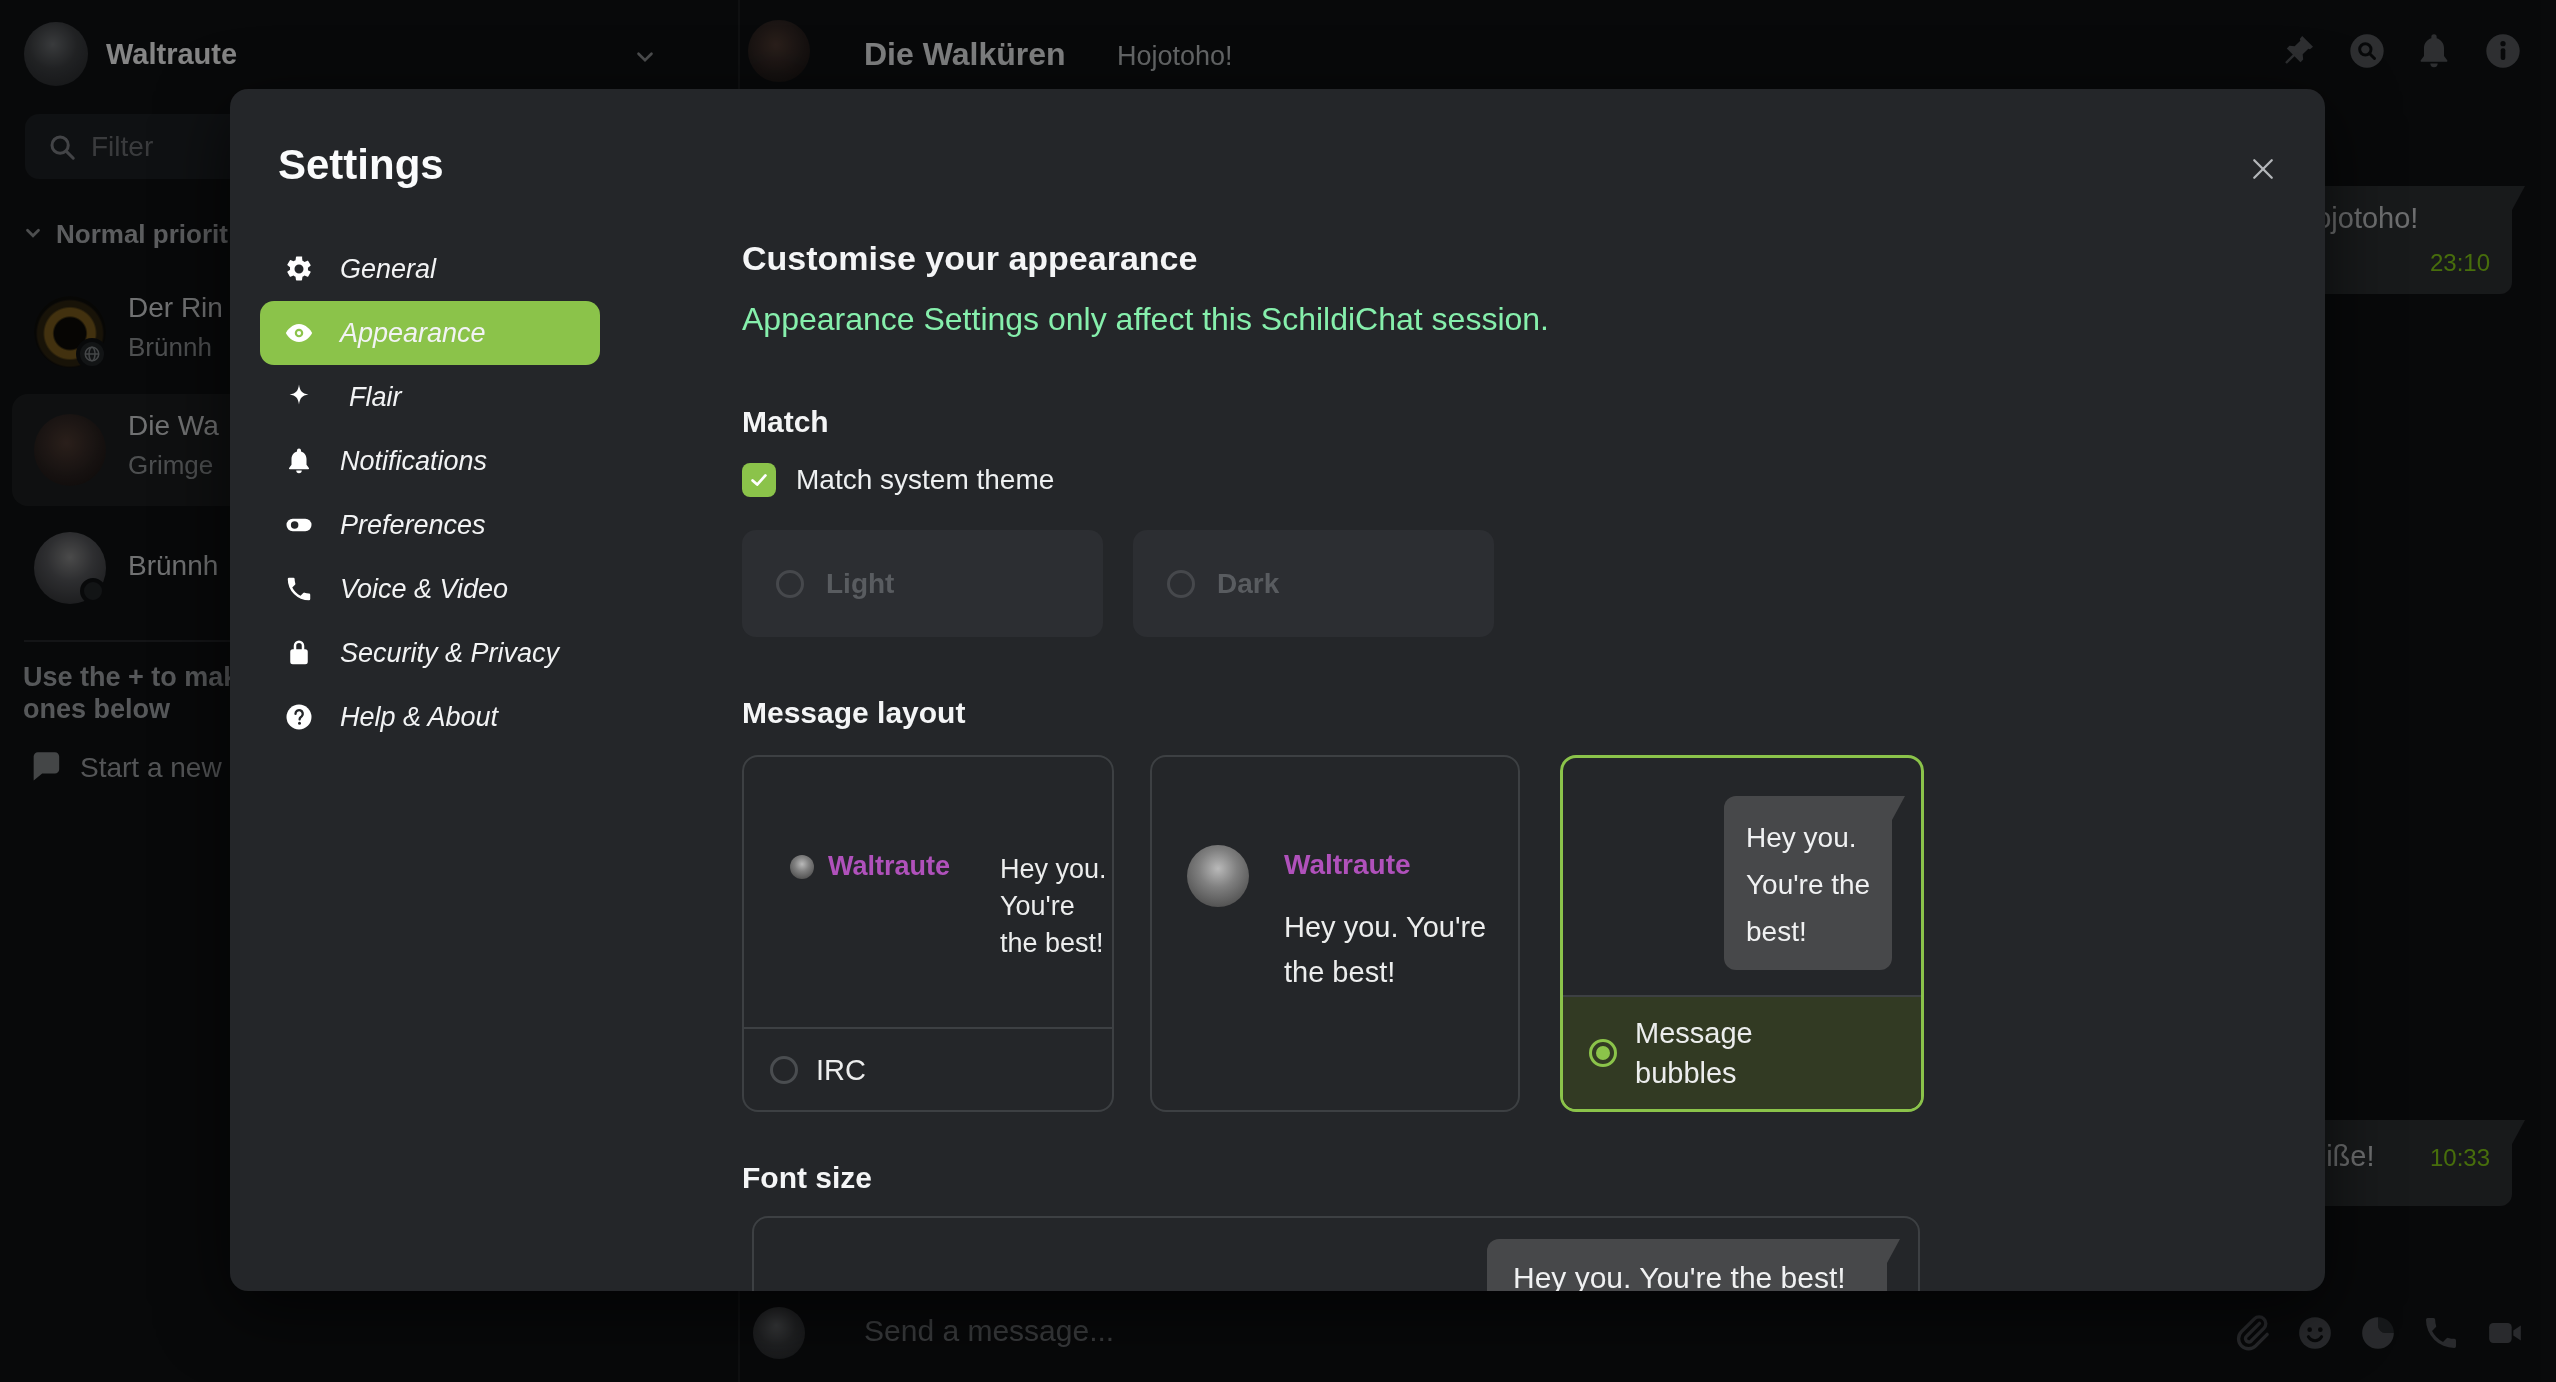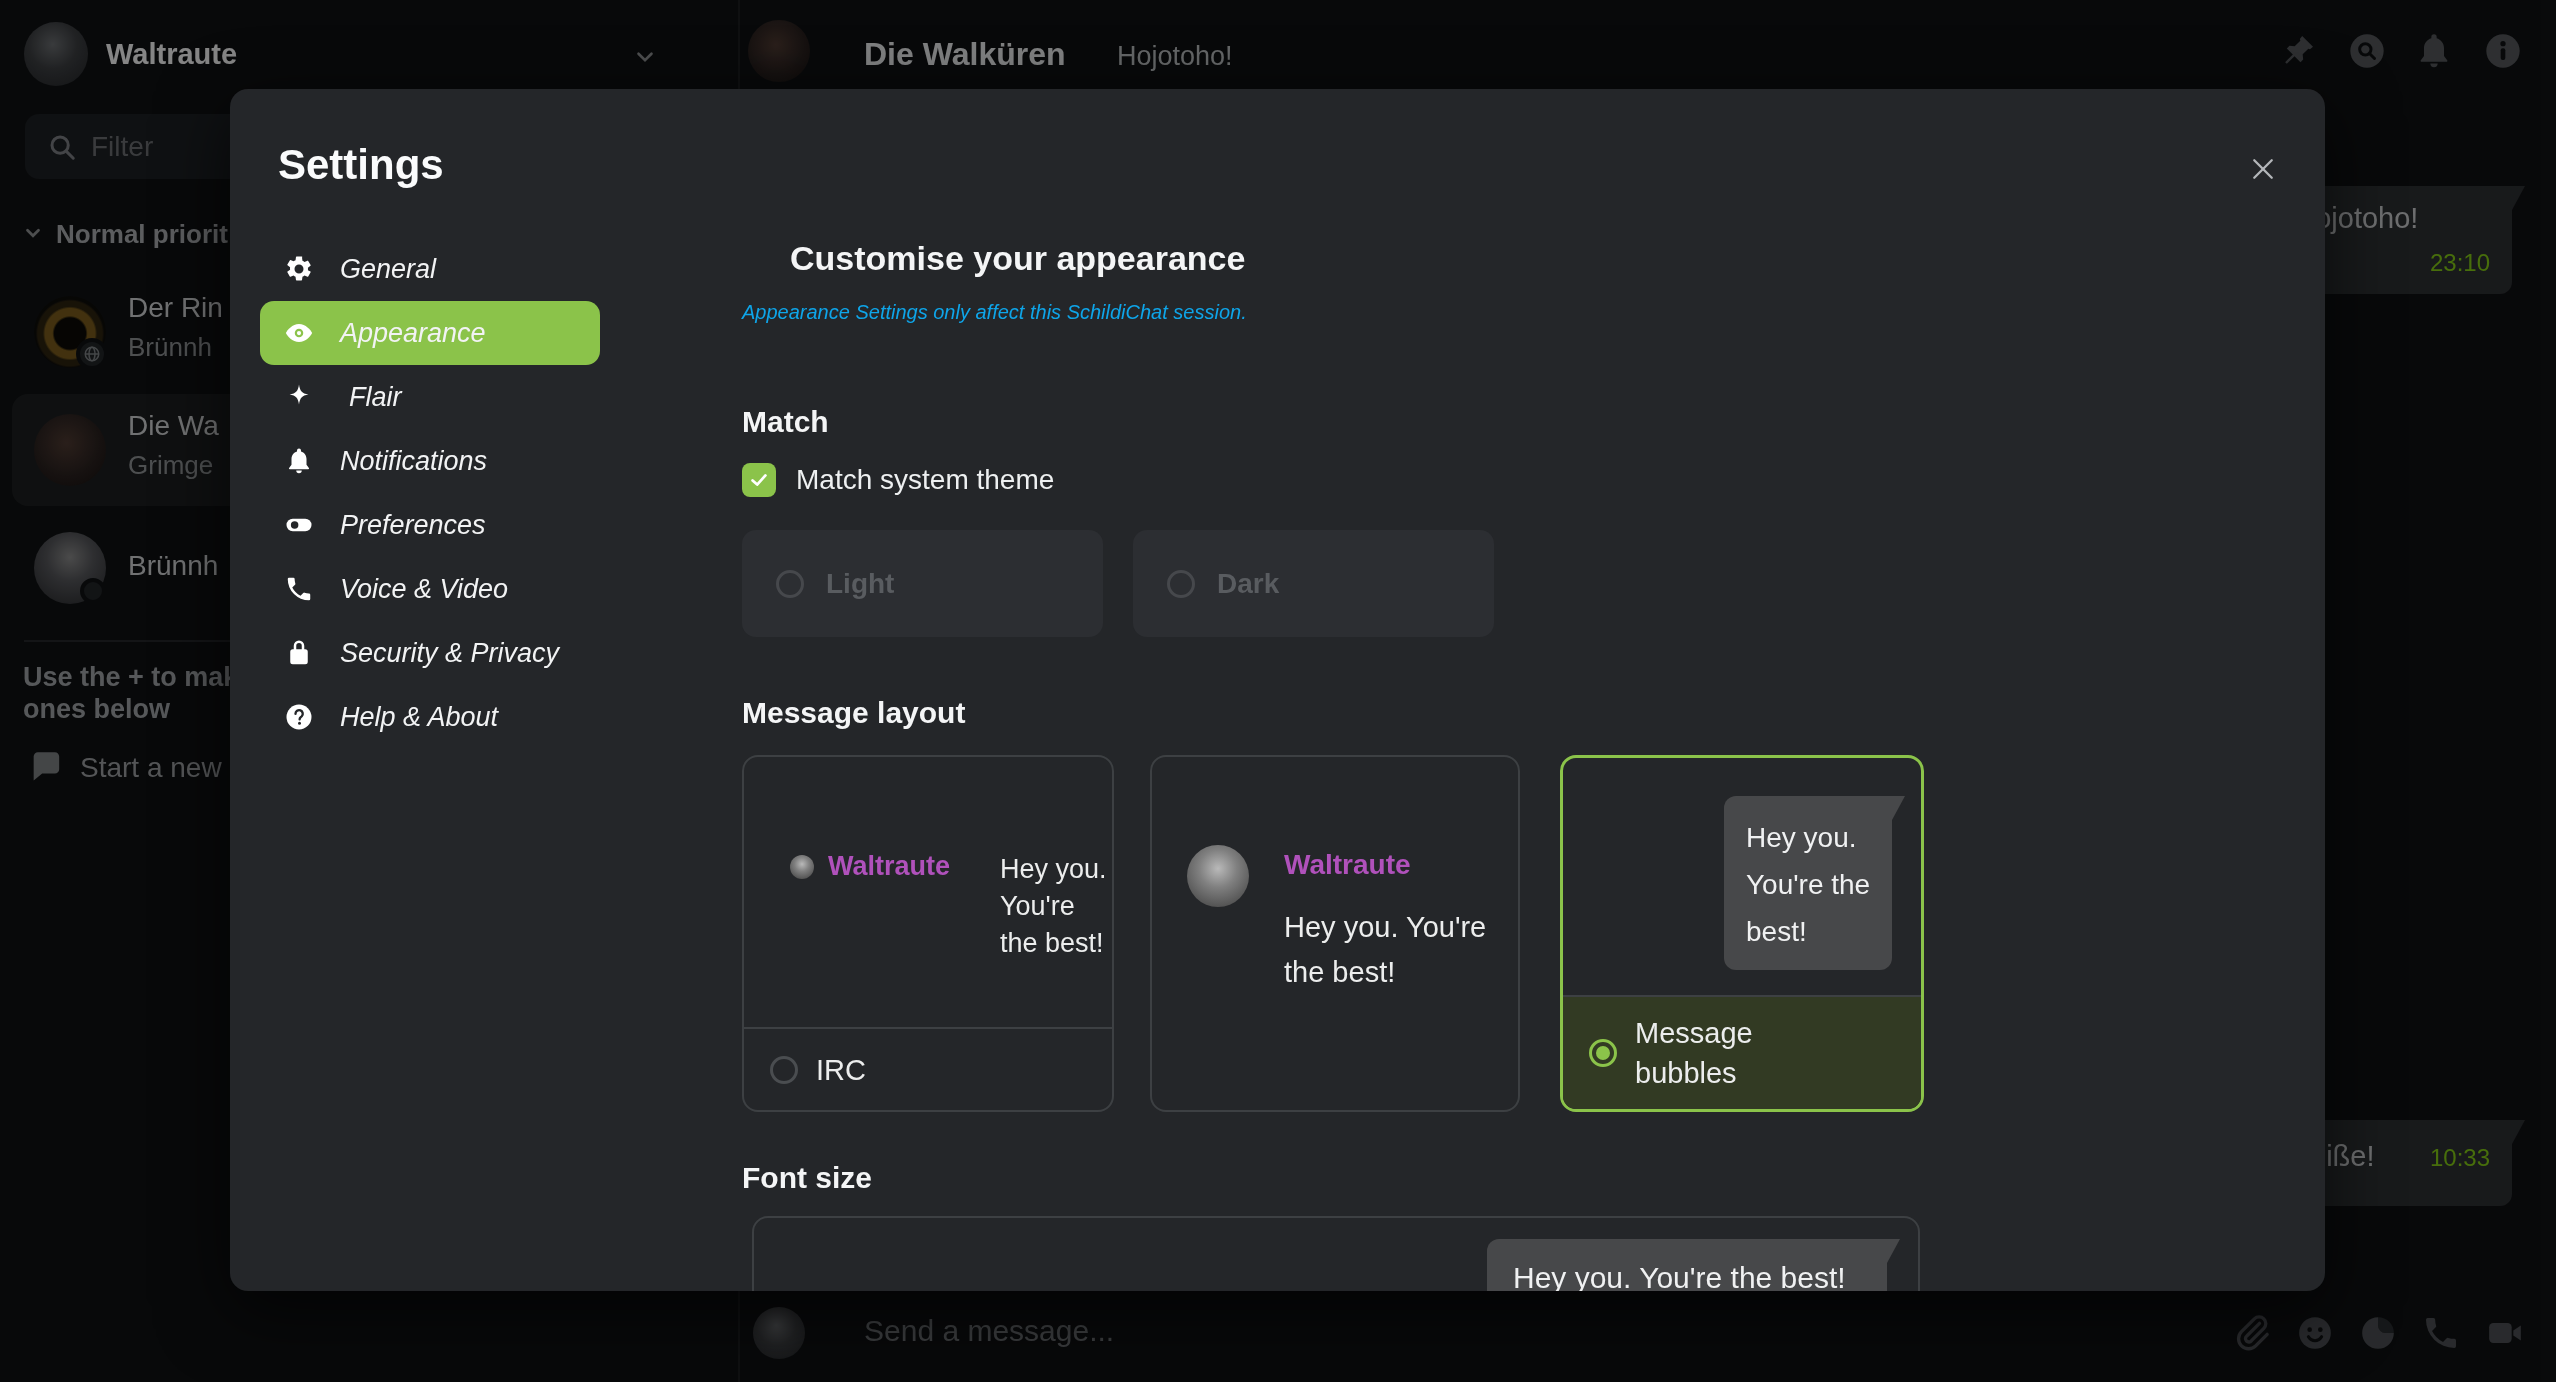--- a/index.html
+++ b/index.html
@@ -48,22 +48,22 @@
   .modal { position:absolute; left:230px; top:89px; width:2095px; height:1202px; background:#242629;
     border-radius:18px; z-index:10; overflow:hidden; box-shadow:0 20px 70px rgba(0,0,0,0.65); }
   .modal-title { color:#fafbfc; font-size:42px; font-weight:bold; }
   .close-btn { display:flex; align-items:center; justify-content:center; color:#b4b7ba; cursor:pointer; }
   .nav-item { position:absolute; left:30px; width:340px; height:64px; display:flex; align-items:center;
     border-radius:14px; color:#f2f3f4; cursor:pointer;font-style:italic; }
   .nav-item .nicon { width:30px; height:30px; margin-left:24px; flex:none; color:#ffffff; }
   .nav-item .nlabel { margin-left:26px; font-size:27px; }
   .nav-selected { background:#8bc34a; }
   .content { position:absolute; left:512px; top:0; width:1185px; height:100%; }
-  .c-heading { color:#f4f5f6; font-size:34px; font-weight:bold;margin-left:48px; }
-  .c-sub { color:#0ea5e9; font-size:20px;font-style:italic; }
+  .c-heading { color:#f4f5f6; font-size:34px; font-weight:bold; }
+  .c-sub { color:#86efac; font-size:32px; }
   .sec-heading { color:#f4f5f6; font-size:30px; font-weight:bold; }
   .checkbox { width:34px; height:34px; border-radius:8px; background:#8bc34a; display:flex;
     align-items:center; justify-content:center; }
   .check-label { color:#eef0f1; font-size:28px; }
   .theme-card { position:absolute; top:441px; width:361px; height:107px; background:#2c2e32;
     border-radius:14px; display:flex; align-items:center; }
   .theme-card .ring { width:28px; height:28px; border:3px solid #46484c; border-radius:50%;
     margin-left:34px; flex:none; }
   .theme-card .tlabel { margin-left:22px; color:#595c60; font-size:28px; font-weight:bold; }
   .layout-card { position:absolute; top:666px; height:357px; border:2px solid #3d4043; border-radius:16px; }

